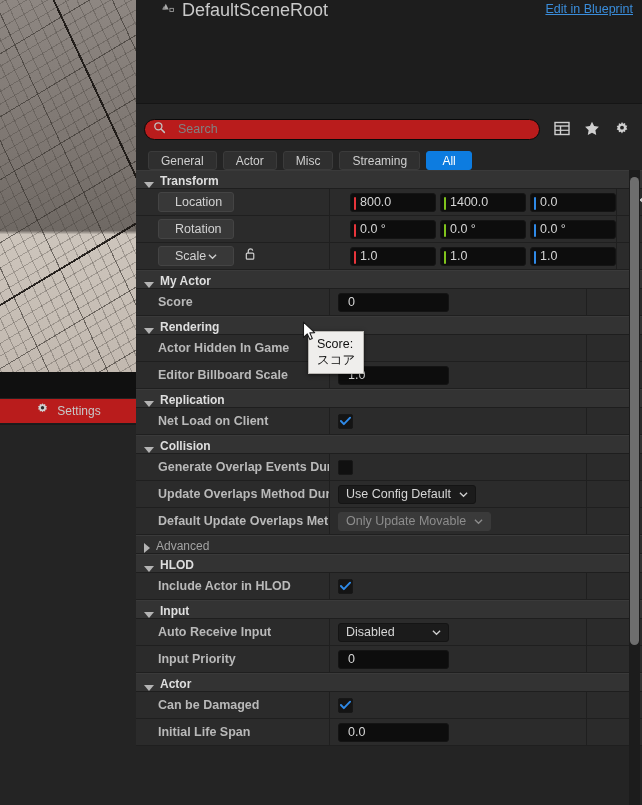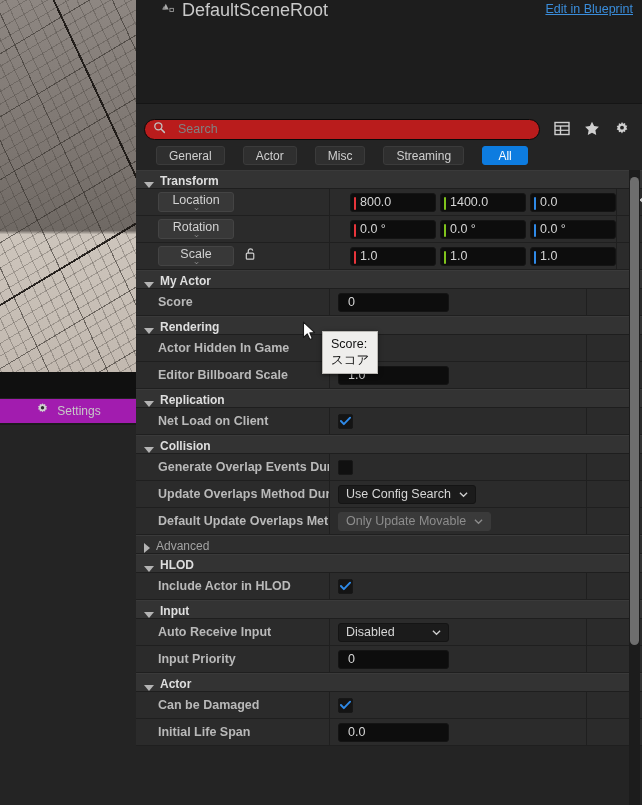--- a/index.html
+++ b/index.html
@@ -44,21 +44,21 @@
     position: absolute;
     left: -130px; top: -120px; width: 420px; height: 640px;
     transform: rotate(-31deg) skewX(-6deg);
     background-image:
       repeating-linear-gradient(0deg, rgba(22,18,15,.85) 0 2px, transparent 2px 270px),
       repeating-linear-gradient(90deg, rgba(22,18,15,.85) 0 2px, transparent 2px 270px);
   }
   .vp-dark { position:absolute; left:0; top:372px; width:136px; height:26px; background:#101010; }
   .vp-settingsbar {
     position: absolute; left: 0; top: 398px; width: 136px; height: 26px;
-    background: #a21caf;
+    background: #b91c1c;
     display: flex; align-items: center; justify-content: center; gap: 7px;
     border-top: 1px solid #222; border-bottom: 1px solid #1c1c1c;
   }
   .vp-settingsbar .lbl { color: #c8c8c8; font-size: 12px; }
   .vp-bottom { position:absolute; left:0; top:424px; width:136px; height:381px; background:#242424; }
   .vp-bottom::after{content:"";position:absolute;left:0;right:0;top:0;height:1px;background:#1a1a1a;}
 
   
   .details { position: relative; width: 506px; height: 805px; background: #242424; }
 
@@ -81,21 +81,21 @@
     display: flex; align-items: center; padding: 0 8px; gap: 12px;
   }
   .search-box input {
     flex: 1; background: transparent; border: none; outline: none;
     color: #bdbdbd; font-size: 12.5px; font-family: "Liberation Sans", sans-serif;
   }
   .search-box input::placeholder { color: #818181; }
   .hdr-icons { display: flex; align-items: center; gap: 14px; margin-left: 14px; margin-right: 4px; }
   .hdr-icons .ic { width: 16px; height: 16px; display: block; cursor: pointer; }
 
-  .filter-row { height: 24px; padding-left: 20px; display: flex; align-items: flex-start; gap: 18px; background: #242424; }
+  .filter-row { height: 24px; padding-left: 12px; display: flex; align-items: flex-end; gap: 6px; background: #242424; }
   .chip {
     height: 19px; min-width: 46px; padding: 0 12px;
     background: #2f2f2f; border: 1px solid #3b3b3b; border-radius: 3px;
     color: #cfcfcf; font-size: 12px; display: flex; align-items: center; justify-content: center;
     cursor: pointer;
   }
   .chip.active { background: #0d7ce0; border-color: #0d7ce0; color: #fff; }
 
   .prop-scroll { position: relative; height: calc(805px - 104px - 42px - 24px); overflow: hidden; background: #242424; }
 
@@ -151,21 +151,21 @@
     color: #d6d6d6; font-size: 12.5px; cursor: pointer;
   }
   .combo-btn.wide { width: 111px; justify-content: space-between; }
   .combo-btn.disabled { background: #3a3a3a; border-color: #3a3a3a; color: #8d8d8d; cursor: default; }
 
   .chev { width: 9px; height: 9px; }
 
   .lbl-combo {
     width: 76px; height: 20px; background: #383838; border: 1px solid #444;
     border-radius: 3px; display: flex; align-items: center; justify-content: space-between;
-    padding: 0 23px; color: #d2d2d2; font-size: 12.5px; cursor: pointer; flex-direction: column;
+    padding: 0 16px; color: #d2d2d2; font-size: 12.5px; cursor: pointer;
   }
   .row-lead { width: 194px; flex: 0 0 194px; display: flex; align-items: center; padding-left: 22px; gap: 10px; height: 100%; border-right: 1px solid #1f1f1f; }
 
   .checkbox {
     width: 15px; height: 15px; border-radius: 2px; border: 1px solid #171717;
     background: #101010; display: flex; align-items: center; justify-content: center; cursor: pointer;
   }
   .checkbox.checked { background: #141414; }
 
   .reset-btn { width: 16px; height: 16px; cursor: pointer; }
@@ -175,21 +175,21 @@
     position: absolute; right: 2px; top: 0; width: 11px; height: 100%;
     background: #1c1c1c;
   }
   .vthumb {
     position: absolute; left: 1px; width: 9px; border-radius: 5px;
     background: #6e6e6e; cursor: pointer;
   }
 
   
   .tooltip {
-    position: absolute; left: 186px; top: 331px; z-index: 60;
+    position: absolute; left: 172px; top: 331px; z-index: 60;
     background: #efeeec; border: 1px solid #b9b7b3;
     padding: 4px 8px 5px 8px;
     color: #101010; font-size: 12.5px; line-height: 16px;
     box-shadow: 0 1px 4px rgba(0,0,0,.55);
     pointer-events: none;
   }
 
   
   .cursor { position: absolute; left: 166px; top: 321px; z-index: 70; pointer-events: none; }
 </style>
@@ -406,21 +406,21 @@
         <div class="prop-name">Generate Overlap Events During...</div>
         <div class="prop-value">
           <div class="checkbox"></div>
         </div>
         <div class="prop-extra"></div>
       </div>
       <div class="prop-row">
         <div class="prop-name">Update Overlaps Method During...</div>
         <div class="prop-value">
           <div class="combo-btn">
-            <span>Use Config Search</span>
+            <span>Use Config Default</span>
             <svg class="chev" viewBox="0 0 10 10">
                 <path d="M1 3l4 4 4-4" fill="none" stroke="#cfcfcf" stroke-width="1.4"></path>
               </svg>
           </div>
         </div>
         <div class="prop-extra"></div>
       </div>
       <div class="prop-row">
         <div class="prop-name">Default Update Overlaps Method...</div>
         <div class="prop-value">

